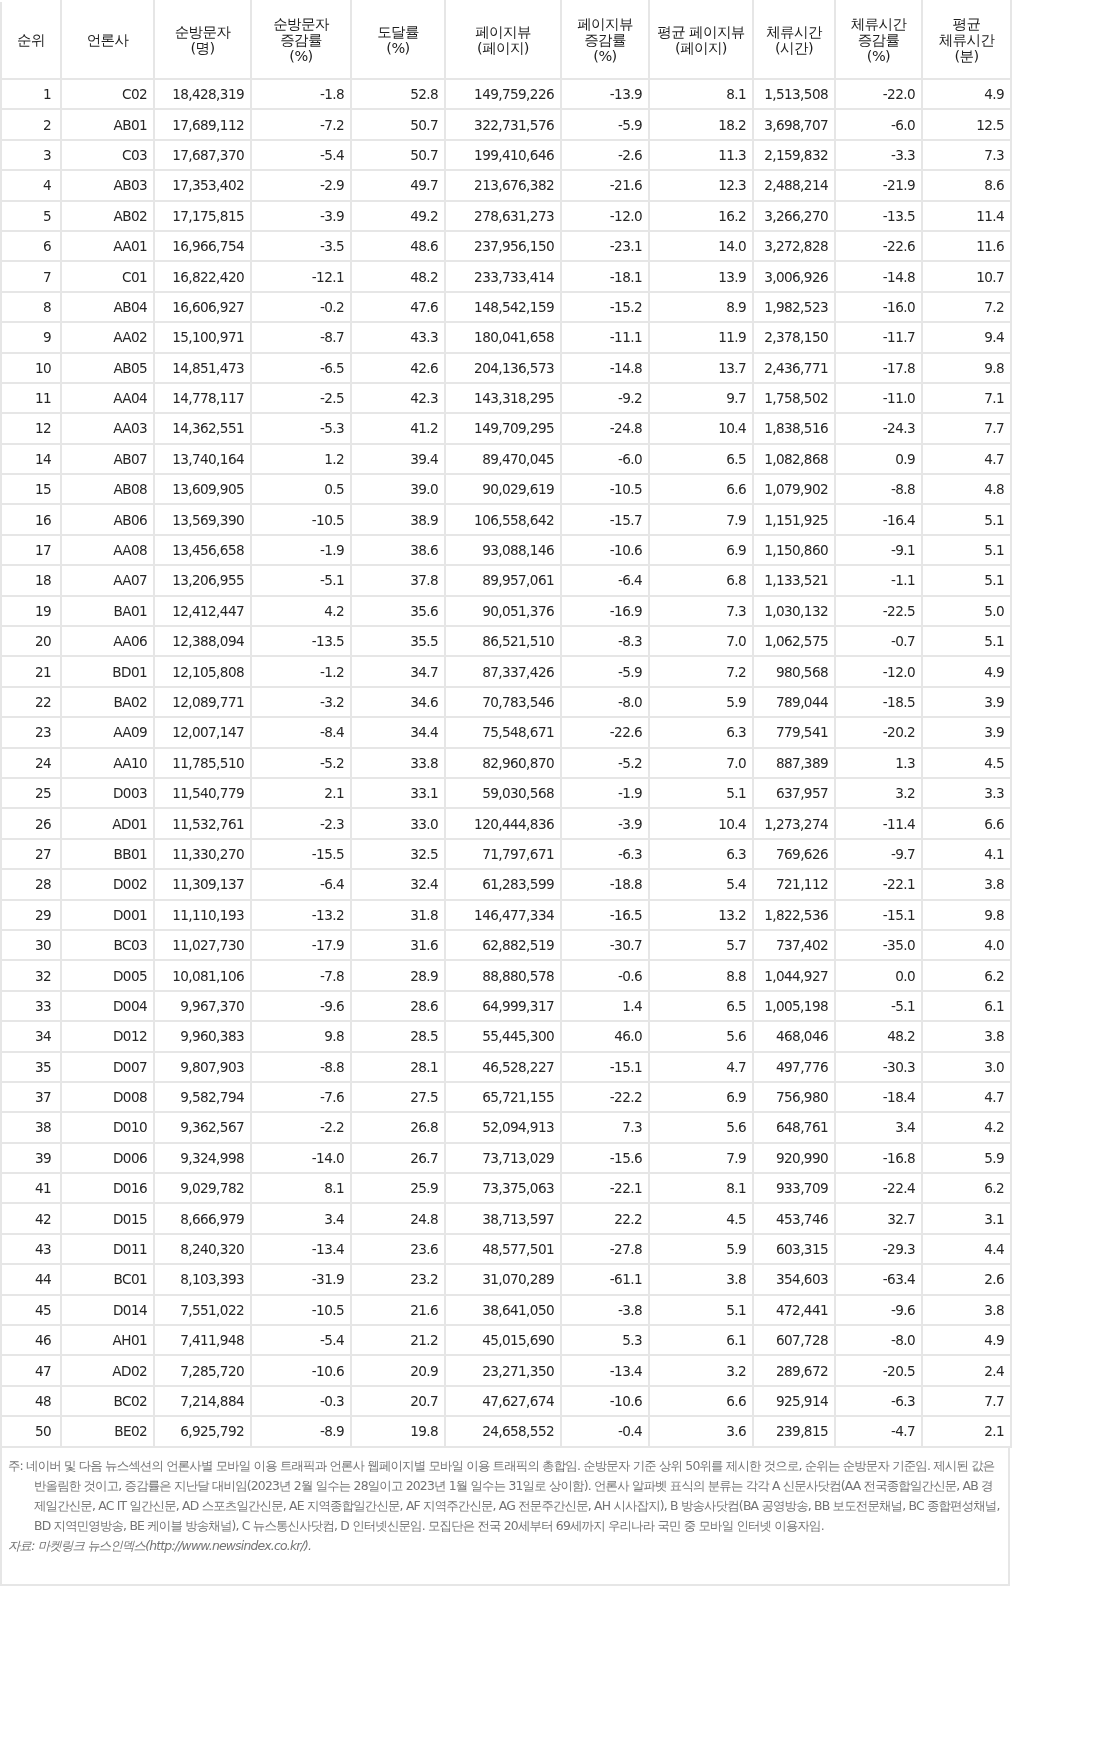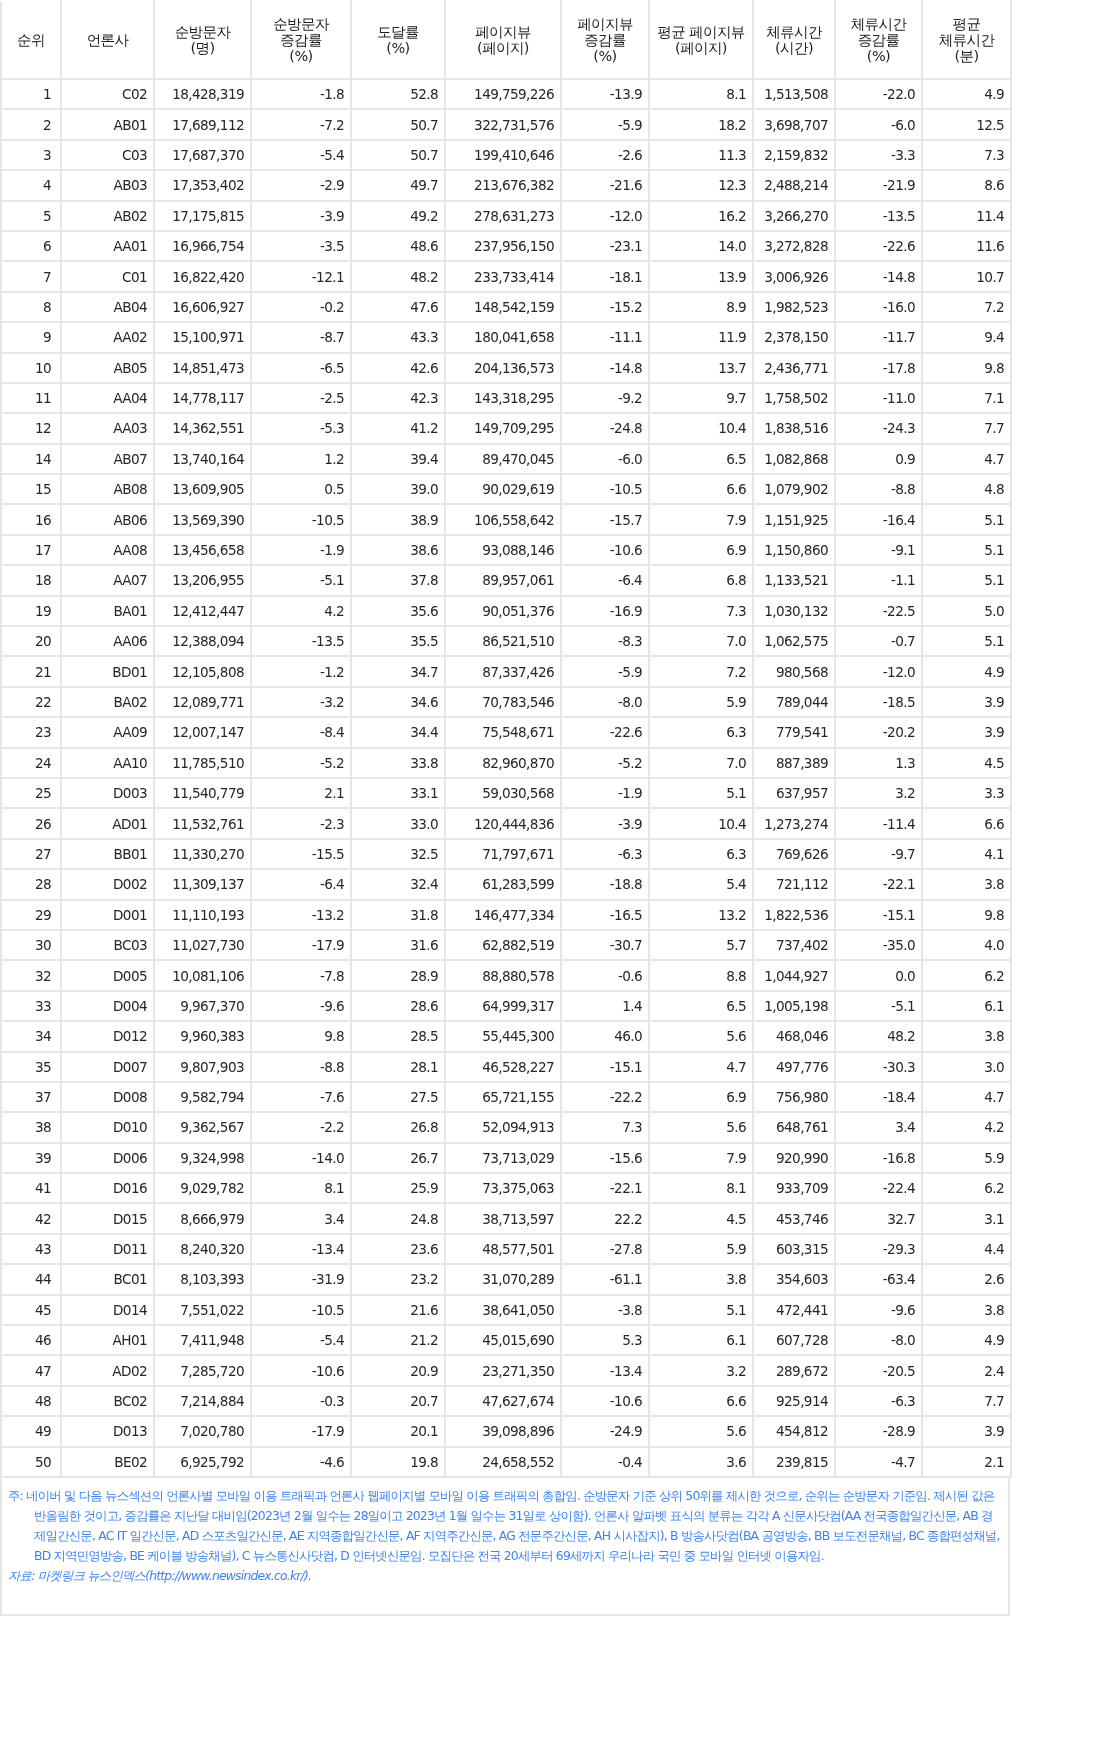--- a/index.html
+++ b/index.html
@@ -49,21 +49,21 @@
       vertical-align: middle;
       color: #262626;
     }
     tbody td:first-child { padding-right: 9px; }
     .footer {
       border: 2px solid #e6e6e6;
       border-top: none;
       padding: 8px 4px 6px 6px;
       font-size: 12.4px;
       line-height: 20px;
-      color: #3b82f6;
+      color: #737373;
       letter-spacing: -0.8px;
       height: 122px;
       box-sizing: content-box;
     }
     .footer .note { display: block; padding-left: 26px; text-indent: -26px; }
     .footer .source { display: block; font-style: italic; }
   </style>
 </head>
 <body>
 
@@ -699,37 +699,24 @@
           <td>-0.3</td>
           <td>20.7</td>
           <td>47,627,674</td>
           <td>-10.6</td>
           <td>6.6</td>
           <td>925,914</td>
           <td>-6.3</td>
           <td>7.7</td>
         </tr>
         <tr>
-          <td>49</td>
-          <td>D013</td>
-          <td>7,020,780</td>
-          <td>-17.9</td>
-          <td>20.1</td>
-          <td>39,098,896</td>
-          <td>-24.9</td>
-          <td>5.6</td>
-          <td>454,812</td>
-          <td>-28.9</td>
-          <td>3.9</td>
-        </tr>
-        <tr>
           <td>50</td>
           <td>BE02</td>
           <td>6,925,792</td>
-          <td>-4.6</td>
+          <td>-8.9</td>
           <td>19.8</td>
           <td>24,658,552</td>
           <td>-0.4</td>
           <td>3.6</td>
           <td>239,815</td>
           <td>-4.7</td>
           <td>2.1</td>
         </tr>
       </tbody>
   </table>

